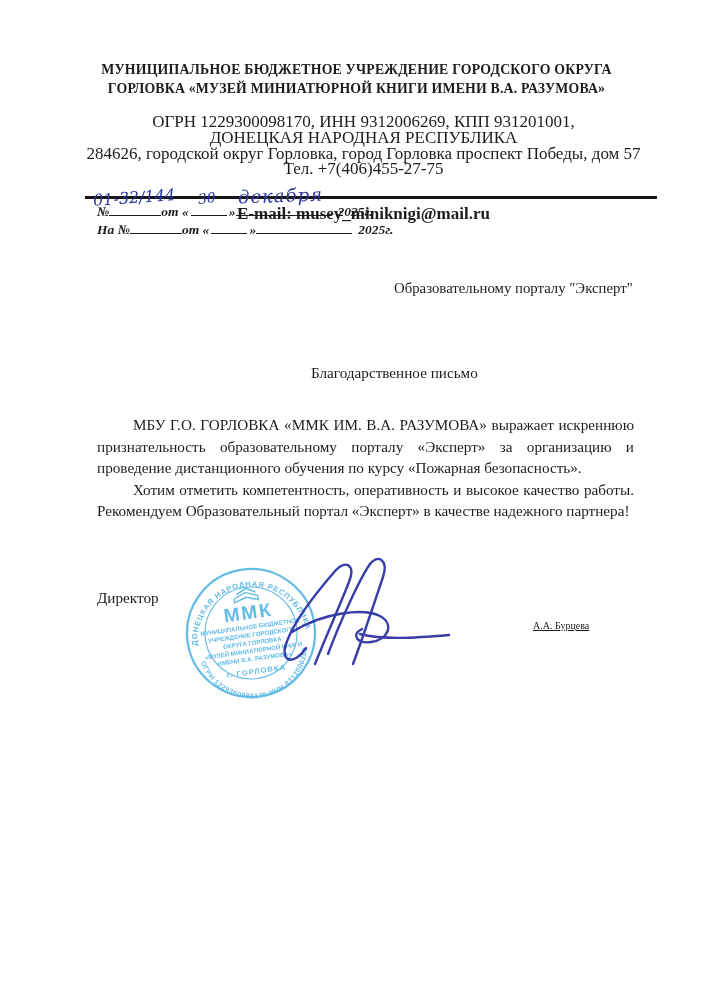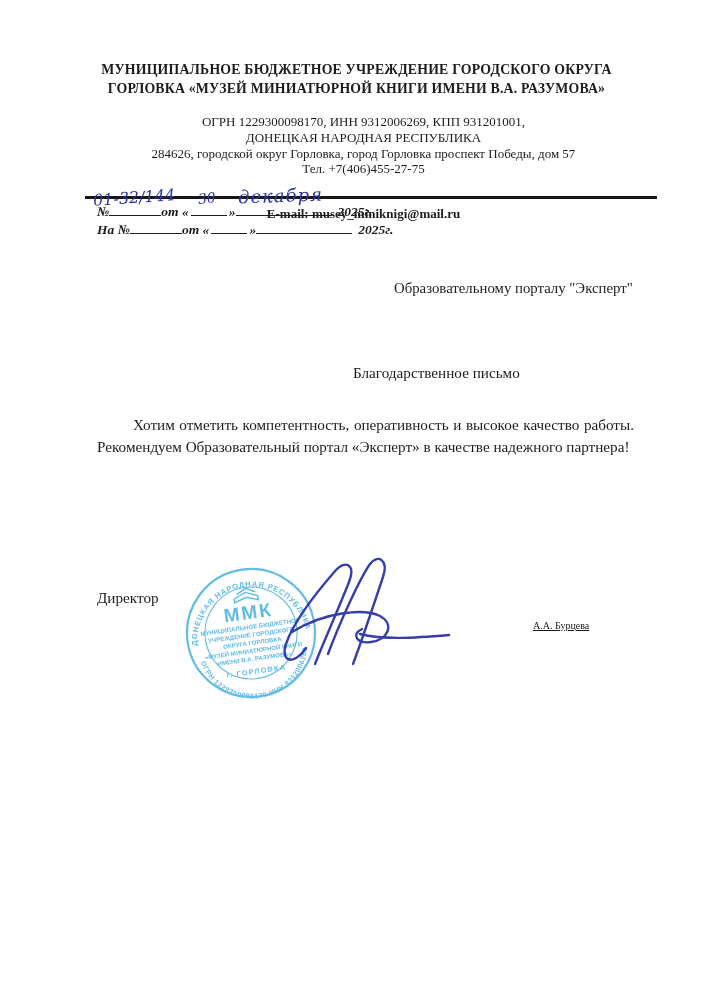--- a/index.html
+++ b/index.html
@@ -21,21 +21,21 @@
     text-align: center;
     font-weight: bold;
     font-size: 13.8px;
     line-height: 19px;
     letter-spacing: 0.2px;
   }
   .org-details {
     position: absolute;
     top: 114px; left: 40px; right: 40px;
     text-align: center;
-    font-size: 13px;
+    font-size: 17px;
     line-height: 15.8px;
   }
   .org-details .email { font-weight: bold; margin-top: 29px; }
   .divider {
     position: absolute;
     top: 196px; left: 85px; width: 572px;
     border-top: 3px solid #161616;
   }
 
   
@@ -73,21 +73,20 @@
   
   .recipient {
     position: absolute;
     top: 280px; left: 394px;
     font-size: 14.8px;
   }
   .letter-title {
     position: absolute;
     top: 364px; left: 311px;
     font-size: 15.2px;
-    margin-left: 42px;
   }
   .letter-body {
     position: absolute;
     top: 414px; left: 97px; width: 537px;
     font-size: 15.2px;
     line-height: 21.5px;
     text-align: justify;
   }
   .letter-body p { margin: 0; text-indent: 36px; }
 
@@ -143,20 +142,21 @@
     <div class="ref-line">
       <span>На №</span><span class="blank b-num"></span><span>от «</span><span class="blank b-day"></span><span>»</span><span class="blank b-month"></span><span>2025г.</span>
     </div>
   </div>
 
   <div class="recipient">Образовательному порталу "Эксперт"</div>
 
   <div class="letter-title">Благодарственное письмо</div>
 
   <div class="letter-body">
+    <p>МБУ Г.О. ГОРЛОВКА «ММК ИМ. В.А. РАЗУМОВА» выражает искреннюю признательность образовательному порталу «Эксперт» за организацию и проведение дистанционного обучения по курсу «Пожарная безопасность».</p>
     <p>Хотим отметить компетентность, оперативность и высокое качество работы. Рекомендуем Образовательный портал «Эксперт» в качестве надежного партнера!</p>
   </div>
 
   <div class="sig-position">Директор</div>
   <div class="sig-name">А.А. Бурцева</div>
 
   <div class="stamp-wrap">
     <svg width="166" height="152" viewBox="0 0 166 152">
       <g fill="none" stroke="#4fb3e3">
         <circle cx="83" cy="76" r="64" stroke-width="2.2"></circle>

